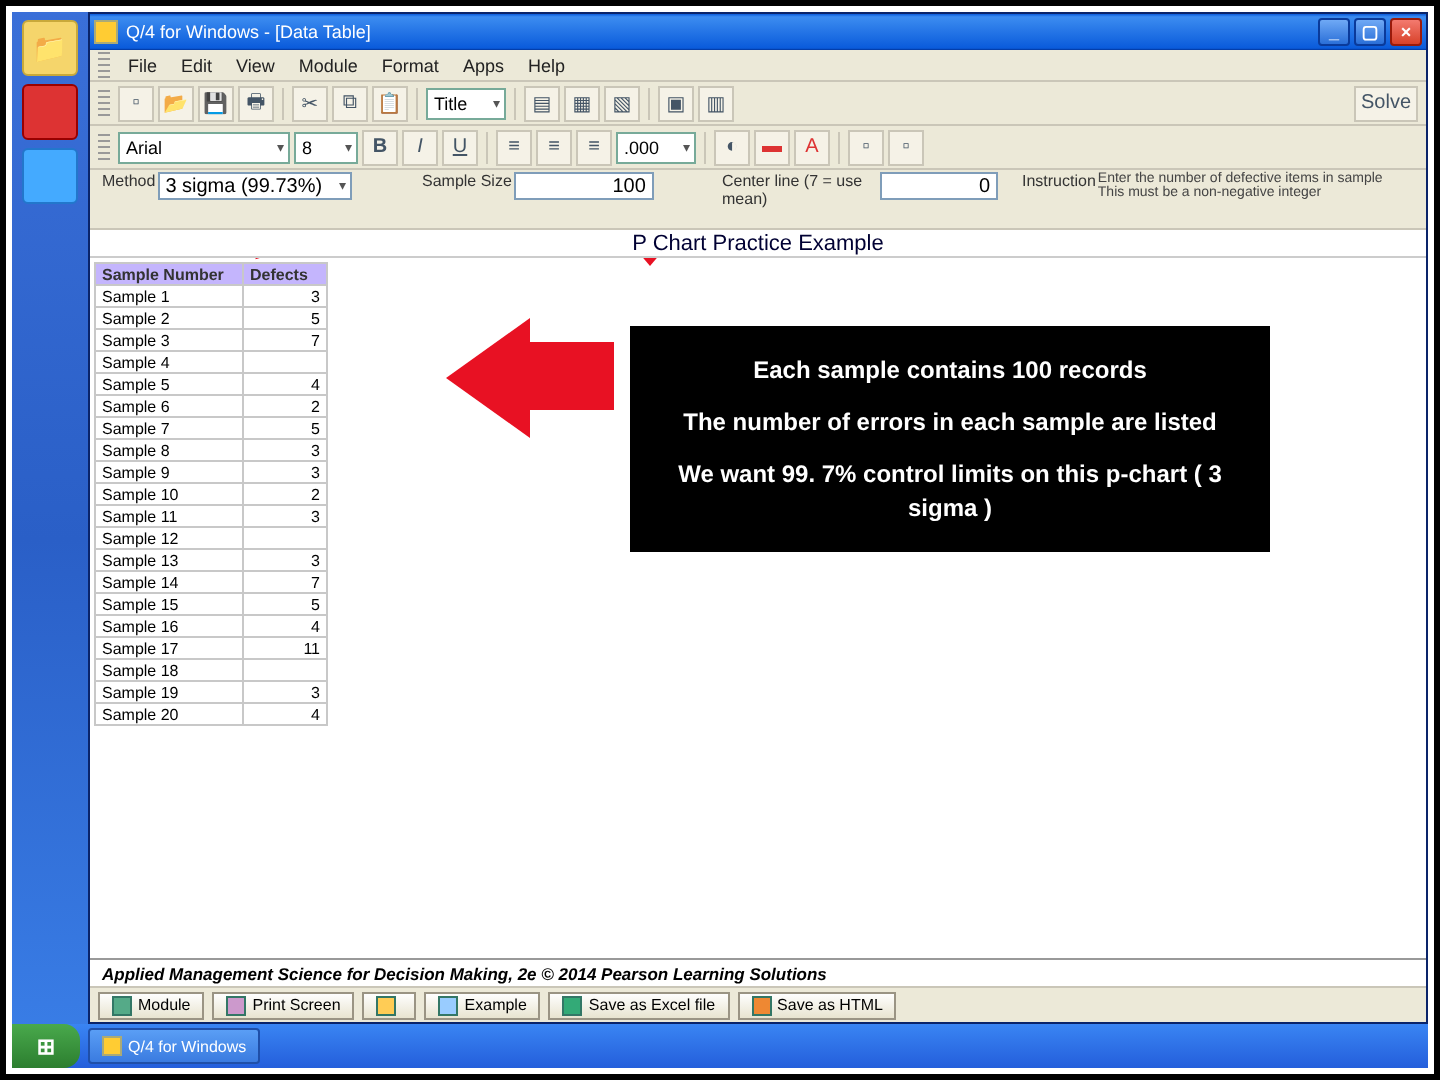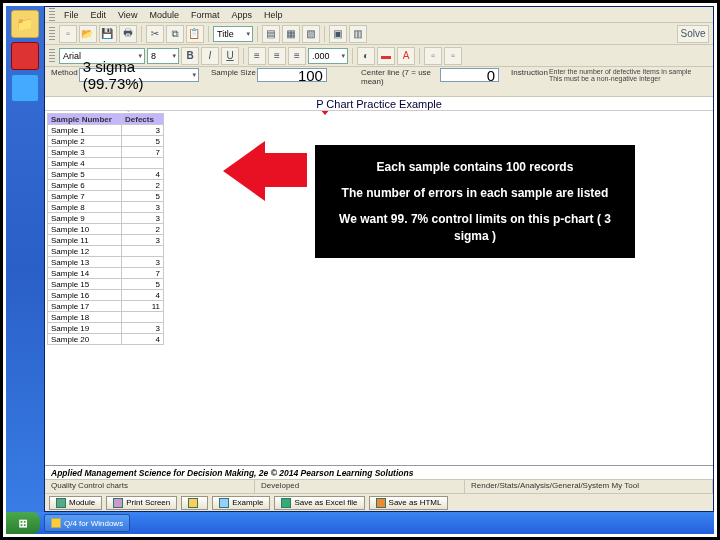--- a/index.html
+++ b/index.html
@@ -27,21 +27,21 @@
 
   .toolbar { height:22px; background:#ece9d8; display:flex; align-items:center; gap:2px; padding:0 4px; border-bottom:1px solid #cac6b8; }
   .tbtn { width:18px; height:18px; border:1px solid #cac6b8; background:#f5f2e7; display:flex; align-items:center; justify-content:center; font-size:10px; color:#456; }
   .tsel { height:16px; border:1px solid #7a9; background:#fff; font-size:9px; padding:0 12px 0 3px; display:flex; align-items:center; position:relative; }
   .tsel::after { content:"▾"; position:absolute; right:2px; font-size:7px; color:#555; }
   .tsep { width:1px; height:16px; background:#cac6b8; margin:0 2px; }
 
   .paramrow { height:30px; background:#ece9d8; display:flex; align-items:flex-start; border-bottom:1px solid #cac6b8; font-size:8px; }
   .pgroup { display:flex; padding:1px 6px; gap:1px; }
   .pgroup label { color:#333; font-size:8px; }
-  .pinput { height:14px; border:1px solid #7f9db9; background:#fff; padding:0 3px; font-size:15px; display:flex; align-items:center; }
+  .pinput { height:14px; border:1px solid #7f9db9; background:#fff; padding:0 3px; font-size:10px; display:flex; align-items:center; }
   .pinput.sel { position:relative; padding-right:14px; }
   .pinput.sel::after { content:"▾"; position:absolute; right:2px; font-size:7px; color:#555; }
 
   .docheader { height:14px; background:#fff; text-align:center; font-size:11px; color:#003; border-bottom:1px solid #ccc; padding-top:1px; }
 
   .databody { flex:1; background:#fff; position:relative; overflow:hidden; }
   .datatable { position:absolute; left:2px; top:2px; border-collapse:collapse; font-size:8px; }
   .datatable th, .datatable td { border:1px solid #c8c8c8; padding:0 3px; height:11px; text-align:left; background:#fff; }
   .datatable th { background:#c4b5fd; color:#333; font-weight:bold;margin-top:20px; }
   .datatable td.num { text-align:right; width:42px; }
@@ -69,20 +69,28 @@
 <body>
 
 <div class="outer">
   <div class="desktop">
     <div class="desk-icon">📁</div>
     <div class="desk-icon red"></div>
     <div class="desk-icon blue"></div>
   </div>
 
   <div class="appwin">
+    <div class="titlebar">
+      <div class="titic"></div>
+      <span>Q/4 for Windows - [Data Table]</span>
+      <div class="spacer"></div>
+      <div class="winbtn">_</div>
+      <div class="winbtn">▢</div>
+      <div class="winbtn close">×</div>
+    </div>
 
     <div class="menubar">
       <div class="gripper"></div>
       <span>File</span>
       <span>Edit</span>
       <span>View</span>
       <span>Module</span>
       <span>Format</span>
       <span>Apps</span>
       <span>Help</span>
@@ -271,25 +279,20 @@
         <div>Each sample contains 100 records</div>
         <div style="height:10px"></div>
         <div>The number of errors in each sample are listed</div>
         <div style="height:10px"></div>
         <div>We want 99. 7% control limits on this p-chart ( 3 sigma )</div>
       </div>
     </div>
 
     <div class="footer">Applied Management Science for Decision Making, 2e © 2014 Pearson Learning Solutions</div>
 
-    <div class="statusbar">
-      <div class="cell" style="width:210px">Quality Control charts</div>
-      <div class="cell" style="width:210px">Developed</div>
-      <div class="cell" style="flex:1">Render/Stats/Analysis/General/System My Tool</div>
-    </div>
 
     <div class="btnrow">
       <div class="sbtn">
           <div class="sic"></div>
           <span>Module</span>
         </div>
       <div class="sbtn">
           <div class="sic" style="background:#c9c"></div>
           <span>Print Screen</span>
         </div>

